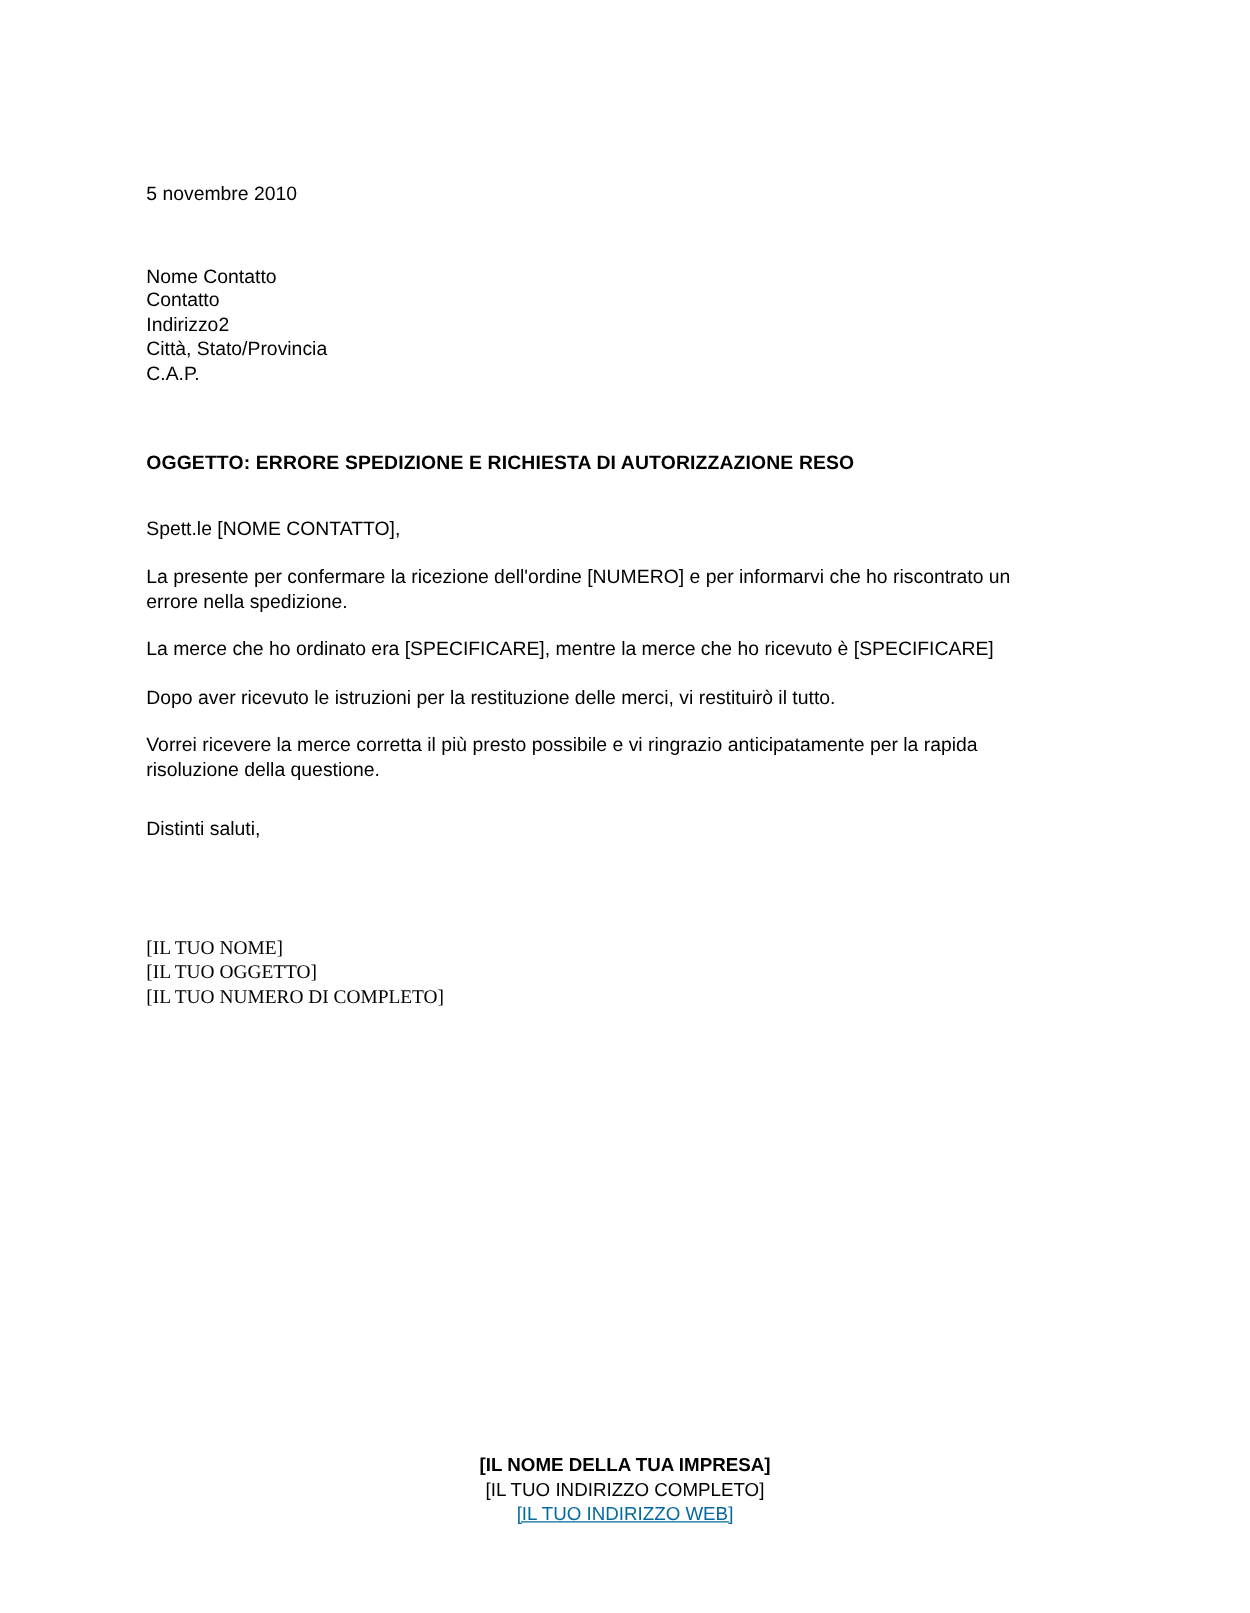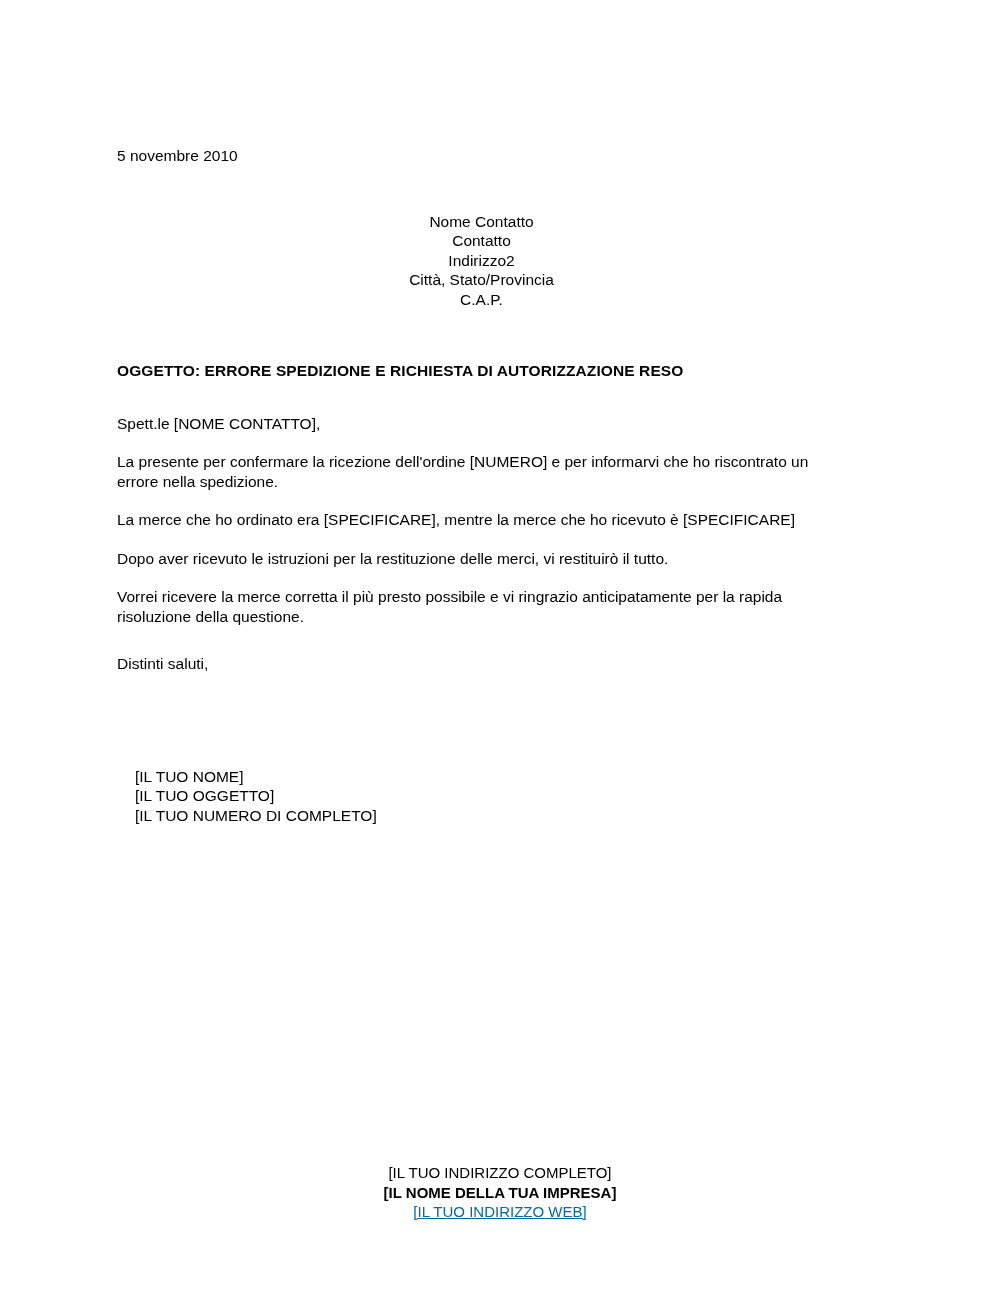--- a/index.html
+++ b/index.html
@@ -35,43 +35,43 @@
   }
   .date-line {
     margin: 0;
   }
   .address-block {
     margin: 0;
     padding-top: 46px;
   }
   .address-block .addr-line {
     display: block;
-    text-align: center;
   }
   .subject-line {
     margin: 0;
     padding-top: 52px;
     font-weight: bold;
     letter-spacing: 0.1px;
   }
   .salutation {
     margin: 0;
     padding-top: 33px;
   }
   .body-para {
     margin: 0;
     padding-top: 19px;
   }
   .closing {
     margin: 0;
     padding-top: 28px;
   }
   .signature-block {
-    margin: 18px;
+    margin: 0;
     padding-top: 75px;
+    font-family: Liberation Serif, serif;
   }
   .signature-block .sig-line {
     display: block;
   }
   .footer {
     position: absolute;
     left: 0;
     right: 0;
     top: 1163px;
     text-align: center;
@@ -120,18 +120,18 @@
 
     <p class="signature-block">
       <span class="sig-line">[IL TUO NOME]</span>
       <span class="sig-line">[IL TUO OGGETTO]</span>
       <span class="sig-line">[IL TUO NUMERO DI COMPLETO]</span>
     </p>
 
   </div>
 
   <div class="footer">
+    <span class="foot-line company-name">[IL NOME DELLA TUA IMPRESA]</span>
     <span class="foot-line">[IL TUO INDIRIZZO COMPLETO]</span>
-    <span class="foot-line company-name">[IL NOME DELLA TUA IMPRESA]</span>
     <span class="foot-line"><a class="web-link" href="#">[IL TUO INDIRIZZO WEB]</a></span>
   </div>
 
 </div>
 
 </body></html>

